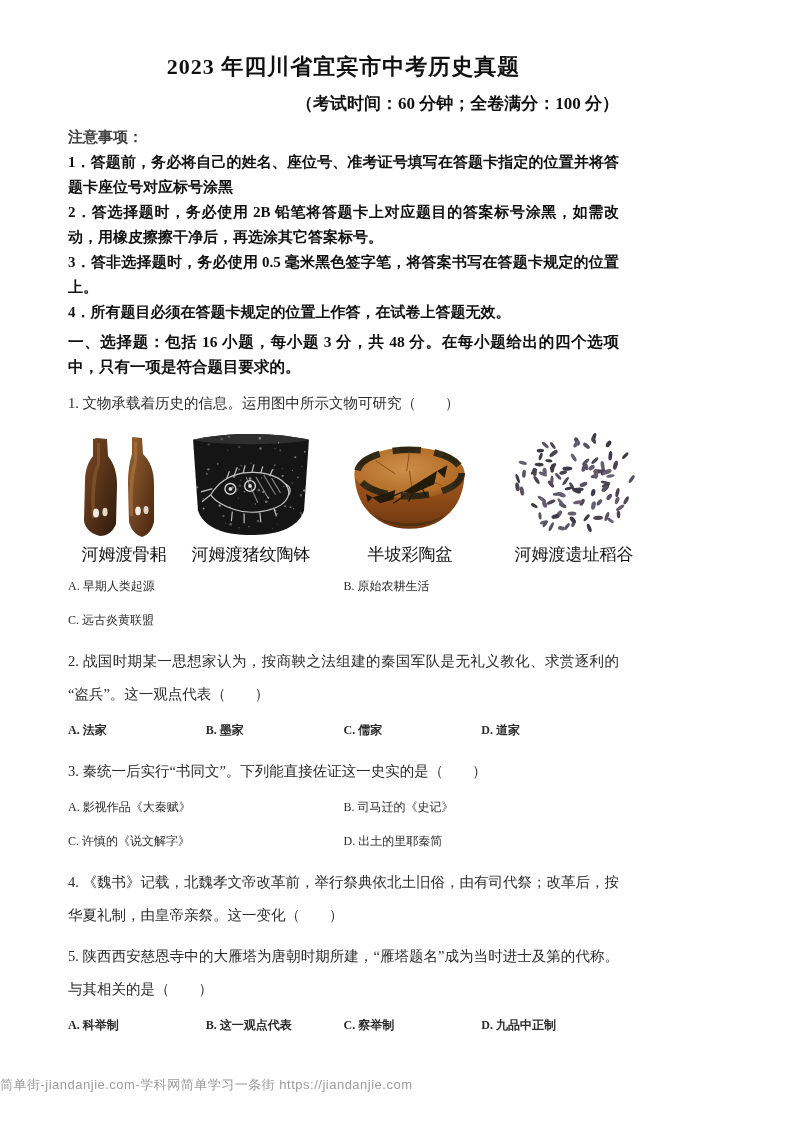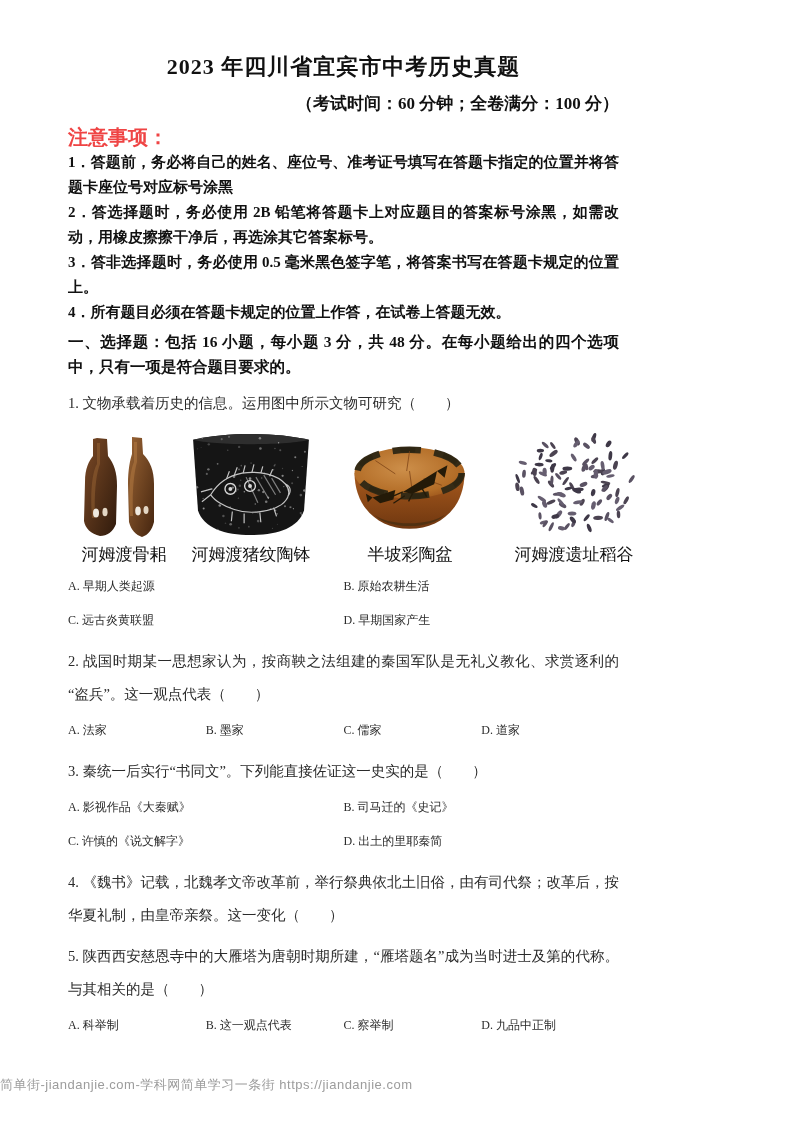--- a/index.html
+++ b/index.html
@@ -9,28 +9,28 @@
     color:#1c1c1c;
   }
   .page{box-sizing:border-box;width:683px;height:1122px;padding:52px 64px 0 68px;position:relative;}
   .title{
     text-align:center;font-size:22px;font-weight:bold;line-height:30px;margin:0;
     letter-spacing:1px;color:#111;
   }
   .subtitle{
     text-align:right;font-size:17px;font-weight:bold;line-height:24px;margin-top:10px;color:#111;
   }
-  .notice-header{font-size:20px;font-weight:bold;line-height:25px;margin-top:9px;color:#ef4444;}
+  .notice-header{font-size:15px;font-weight:bold;line-height:25px;margin-top:9px;color:#404040;}
   .notice{font-size:15px;font-weight:bold;line-height:25px;margin:0;text-align:justify;color:#111;}
   .section-header{font-size:15.5px;font-weight:bold;line-height:25px;margin-top:4px;text-align:justify;color:#111;}
   .q{margin-top:8px;}
   .stem{font-size:14.5px;line-height:33px;margin:0;text-align:justify;color:#2b2b2b;}
   .opts{display:grid;font-size:12px;line-height:34px;color:#2b2b2b;margin-top:2px;}
   .opts.two{grid-template-columns:repeat(2,1fr);}
-  .opts.four{grid-template-columns:repeat(4,1fr);}
+  .opts.four{grid-template-columns:repeat(4,1fr);font-weight:bold;}
   .figs{display:flex;align-items:flex-end;padding-left:6px;margin-top:6px;}
   .figs figure{margin:0;display:flex;flex-direction:column;align-items:center;}
   .figs figure + figure{margin-left:12px;}
   .figs figure.gap-lg{margin-left:30px;}
   .figs figcaption{font-size:17px;font-weight:normal;line-height:24px;margin-top:5px;white-space:nowrap;color:#111;}
   .footer{
     position:absolute;left:0;bottom:28px;width:100%;
     font-family:"Liberation Sans","DejaVu Sans",sans-serif;
     font-size:13px;color:#9c9c9c;letter-spacing:.5px;
   }
@@ -316,21 +316,20 @@
         </svg>
         <figcaption>河姆渡遗址稻谷</figcaption>
       </figure>
 
     </div>
 
     <div class="opts two">
       <span>A. 早期人类起源</span>
       <span>B. 原始农耕生活</span>
       <span>C. 远古炎黄联盟</span>
-      <span>D. 早期国家产生</span>
     </div>
   </div>
 
   <div class="q">
     <p class="stem">2. 战国时期某一思想家认为，按商鞅之法组建的秦国军队是无礼义教化、求赏逐利的“盗兵”。这一观点代表（　　）</p>
     <div class="opts four">
       <span>A. 法家</span>
       <span>B. 墨家</span>
       <span>C. 儒家</span>
       <span>D. 道家</span>

